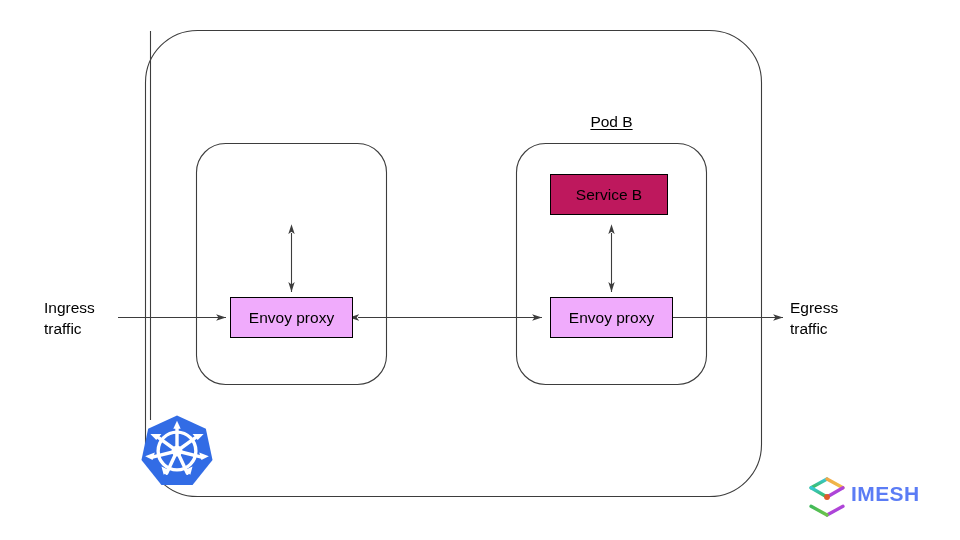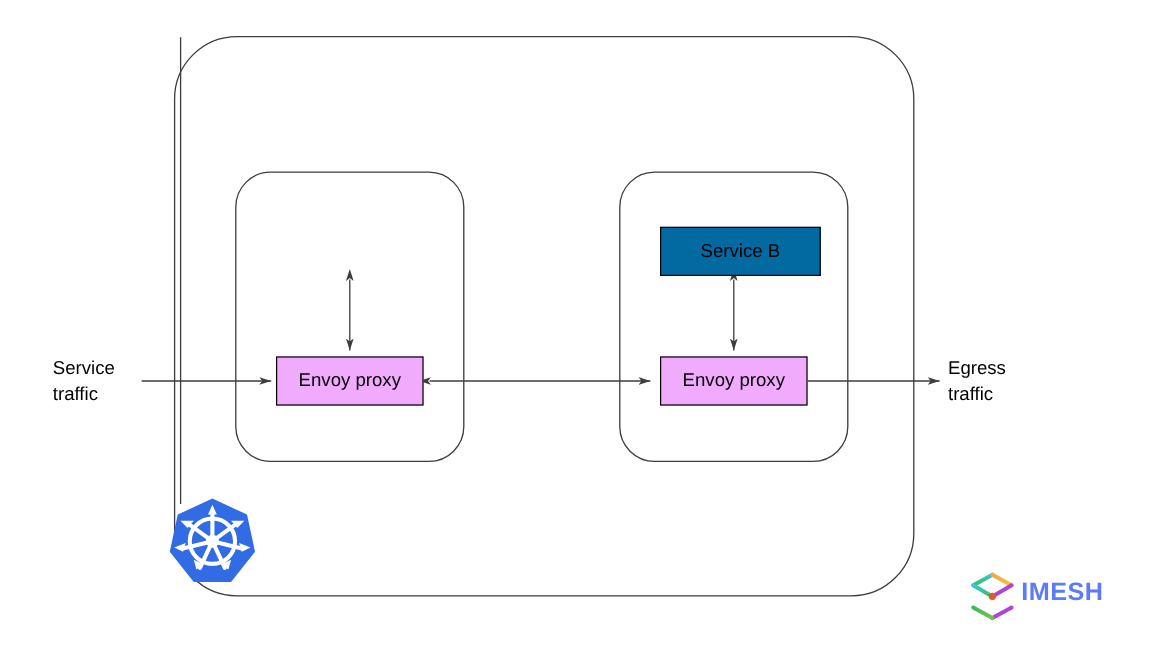--- a/index.html
+++ b/index.html
@@ -99,26 +99,27 @@
 
     <line x1="291.5" y1="233" x2="291.5" y2="292" stroke="#3d3d3d" stroke-width="1.1" marker-start="url(#arrowStart)" marker-end="url(#arrowEnd)"></line>
 
     <line x1="611.5" y1="233" x2="611.5" y2="292" stroke="#3d3d3d" stroke-width="1.1" marker-start="url(#arrowStart)" marker-end="url(#arrowEnd)"></line>
   </svg>
 
 
 
   <div class="boxlabel envoybox" style="left:230px; top:297px; width:123px; height:41px;">Envoy proxy</div>
 
+  <div class="podtitle" style="left:516px; top:113px; width:191px;">Pod B</div>
 
-  <div class="boxlabel svcbox" style="left:550px; top:189px; width:134px; height:41px; background:#0369a1;">Service B</div>
+  <div class="boxlabel svcbox" style="left:550px; top:174px; width:118px; height:41px; background:#be185d;">Service B</div>
 
   <div class="boxlabel envoybox" style="left:550px; top:297px; width:123px; height:41px;">Envoy proxy</div>
 
-  <div class="edge-label" style="left:44px; top:297px;"><span>Service</span><br><span>traffic</span></div>
+  <div class="edge-label" style="left:44px; top:297px;"><span>Ingress</span><br><span>traffic</span></div>
 
   <div class="edge-label" style="left:790px; top:297px;"><span>Egress</span><br><span>traffic</span></div>
 
   <svg style="position:absolute; left:140px; top:414px;" width="74" height="74" viewBox="0 0 100 100" xmlns="http://www.w3.org/2000/svg">
 
     <polygon points="50,2 89,20 98,62 71,96 29,96 2,62 11,20" fill="#326ce5"></polygon>
     <g fill="none" stroke="#ffffff" stroke-width="4.6" stroke-linecap="round">
       <circle cx="50" cy="50" r="25.5"></circle>
       <circle cx="50" cy="50" r="7.4" fill="#ffffff" stroke="none"></circle>
 

